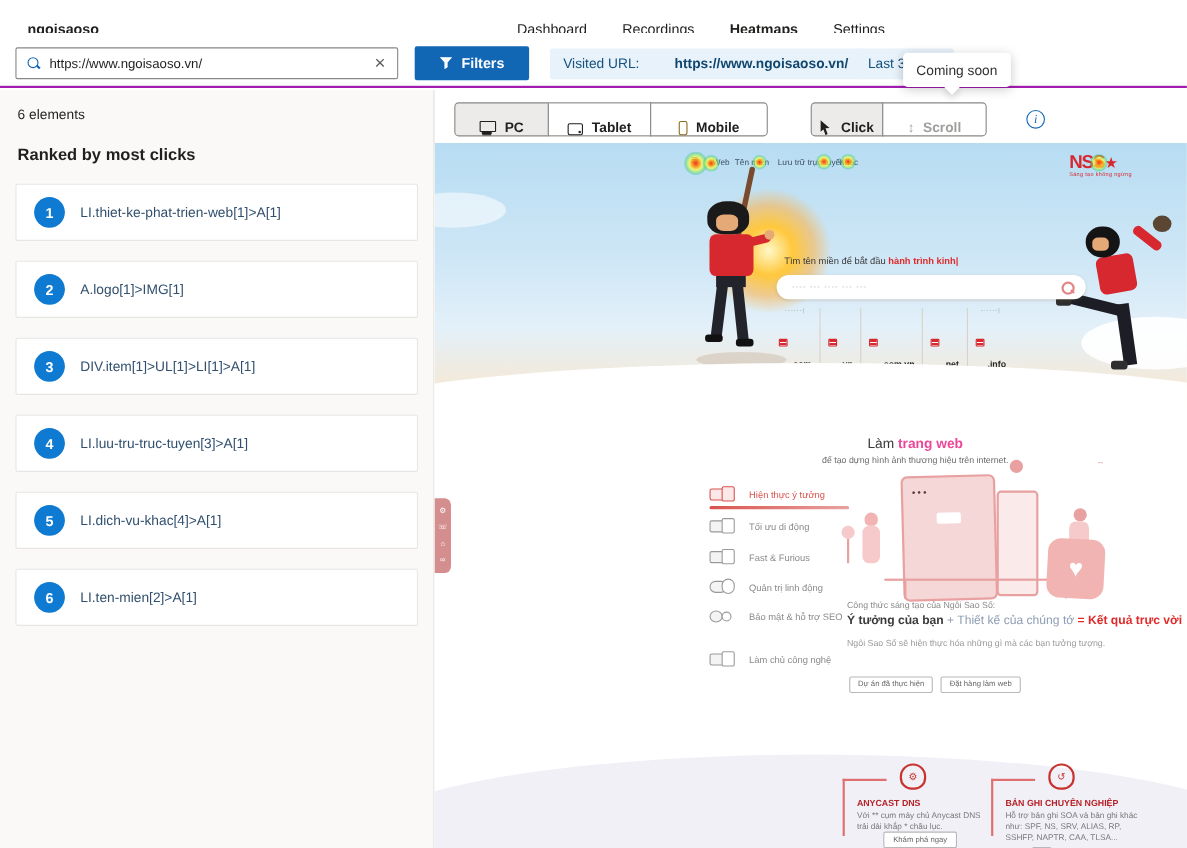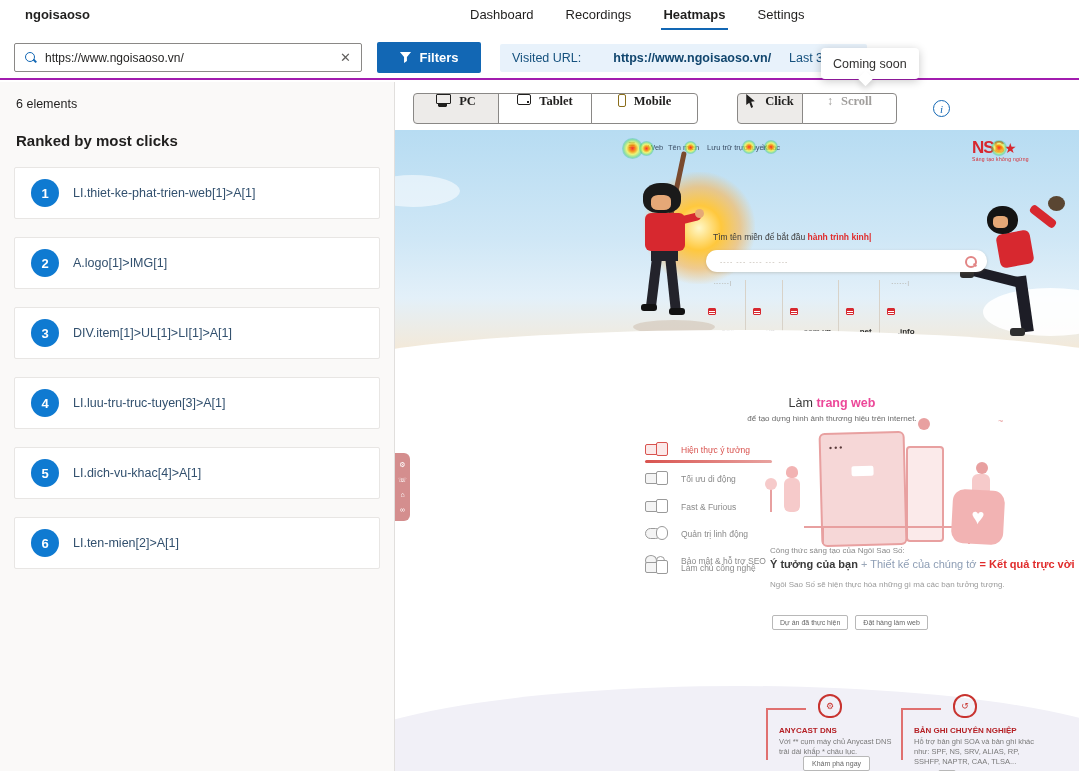--- a/index.html
+++ b/index.html
@@ -1,21 +1,21 @@
 <!DOCTYPE html>
 <html><head>
 <meta charset="utf-8">
 <style>
   * { margin:0; padding:0; box-sizing:border-box; }
   html,body { width:1079px; height:771px; overflow:hidden; background:#fff;
     font-family:"Liberation Sans", sans-serif; }
   #app { position:relative; width:1079px; height:771px; background:#fff; }
 
   
-  .topnav { position:absolute; left:0; top:0; width:987px; height:30px; background:#fff; }
+  .topnav { position:absolute; left:0; top:12px; width:987px; height:30px; background:#fff; }
   .brand { position:absolute; left:25px; top:7px; font-size:13px; font-weight:bold; color:#201f1e; }
   .tabs { position:absolute; left:468px; top:0; height:30px; display:flex; gap:28px; align-items:flex-start; }
   .tab { font-size:13px; color:#201f1e; padding:7px 2px 6px; cursor:pointer; }
   .tab.active { font-weight:bold; border-bottom:3px solid #1267b4; }
 
   
   .filterrow { position:absolute; left:0; top:30px; width:1079px; height:50px; background:#fff;
     border-bottom:2px solid #a21caf; }
   .searchbox { position:absolute; left:14px; top:13px; width:348px; height:29px; border:1px solid #8a8886;
     border-radius:2px; background:#fff; display:flex; align-items:center; padding:0 8px; }
@@ -44,22 +44,22 @@
   .rankhead { position:absolute; left:16px; top:50px; font-size:15px; font-weight:bold; color:#201f1e; }
   .rankcard { position:absolute; left:14px; width:366px; height:52px; background:#fff; border:1px solid #e8e6e4;
     border-radius:2px; display:flex; align-items:center; padding-left:16px; cursor:pointer; }
   .rankcircle { width:28px; height:28px; border-radius:50%; background:#0f7ad1; color:#fff; font-size:13px; font-weight:bold;
     display:flex; align-items:center; justify-content:center; margin-right:14px; flex:0 0 auto; }
   .ranksel { font-size:12.5px; color:#32506e; }
 
   
   .maintoolbar { position:absolute; left:396px; top:82px; width:683px; height:48px; background:#fff; }
   .seg { position:absolute; top:11px; display:flex; }
-  .seg .segbtn { height:31px; border:1px solid #8a8886; background:#fff; display:flex; align-items:flex-start; justify-content:center;
-    gap:8px; font-size:12.5px; color:#201f1e; font-weight:600; cursor:pointer; margin-left:-1px; font-family:Liberation Serif, serif; }
+  .seg .segbtn { height:31px; border:1px solid #8a8886; background:#fff; display:flex; align-items:flex-end; justify-content:center;
+    gap:8px; font-size:12.5px; color:#201f1e; font-weight:600; cursor:pointer; margin-left:-1px; font-family:Liberation Sans, sans-serif; }
   .seg .segbtn:first-child { border-radius:4px 0 0 4px; margin-left:0; }
   .seg .segbtn:last-child { border-radius:0 4px 4px 0; }
   .seg .segbtn.sel { background:#edebe9; }
   .devices { left:17px; }
   .devices .segbtn:nth-child(1){ width:86px; } .devices .segbtn:nth-child(2){ width:94px; } .devices .segbtn:nth-child(3){ width:107px; }
   .modes { left:341px; }
   .modes .segbtn:nth-child(1){ width:66px; } .modes .segbtn:nth-child(2){ width:95px; color:#a19f9d; cursor:default; }
   .ico-pc { position:relative; width:15px; height:13px; }
   .ico-pc::before { content:""; position:absolute; left:0; top:0; width:13px; height:8px; border:1.5px solid #201f1e; border-radius:1px; }
   .ico-pc::after { content:""; position:absolute; left:2px; top:10px; width:9px; height:1.5px; background:#201f1e; box-shadow:0 1.5px 0 -0.5px #201f1e; }
@@ -441,21 +441,21 @@
         </span>
       <span class="flabel">Quản trị linh động</span>
     </div>
     <div class="feat" style="top:423px">
       <span class="fico">
           <i class="a" style="border-radius:50%;width:12px"></i>
           <i class="b" style="border-radius:50%;width:9px;height:9px;top:3px"></i>
         </span>
       <span class="flabel">Bảo mật &amp; hỗ trợ SEO</span>
     </div>
-    <div class="feat" style="top:430px">
+    <div class="feat" style="top:462px">
       <span class="fico">
           <i class="a"></i>
           <i class="b"></i>
         </span>
       <span class="flabel">Làm chủ công nghệ</span>
     </div>
 
     <div class="illus">
       <span class="bird">~</span>
       <div class="tree"></div>

